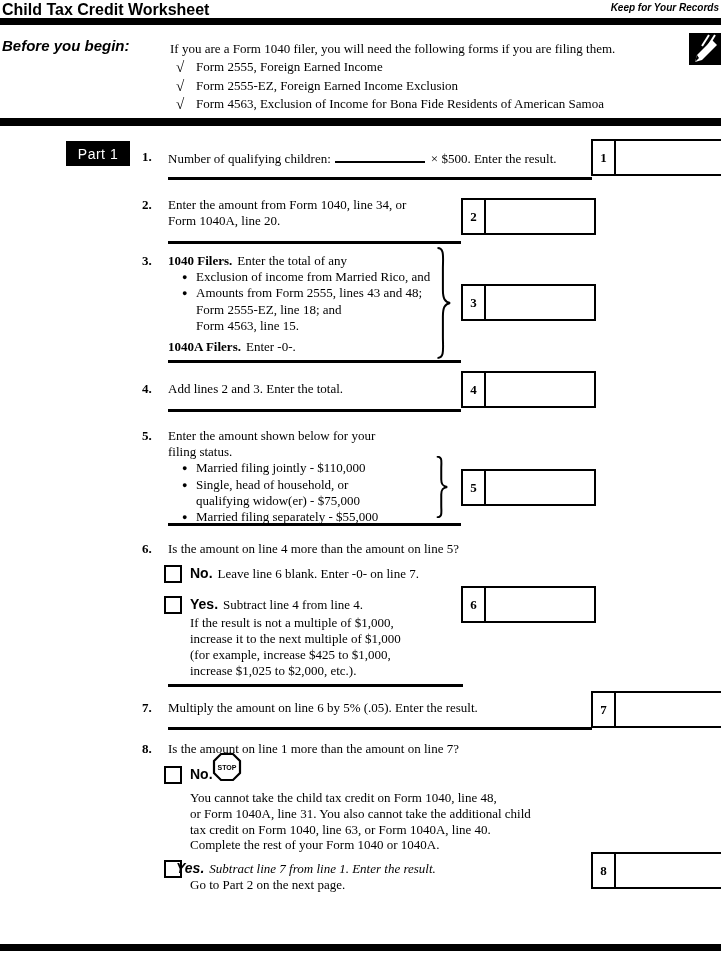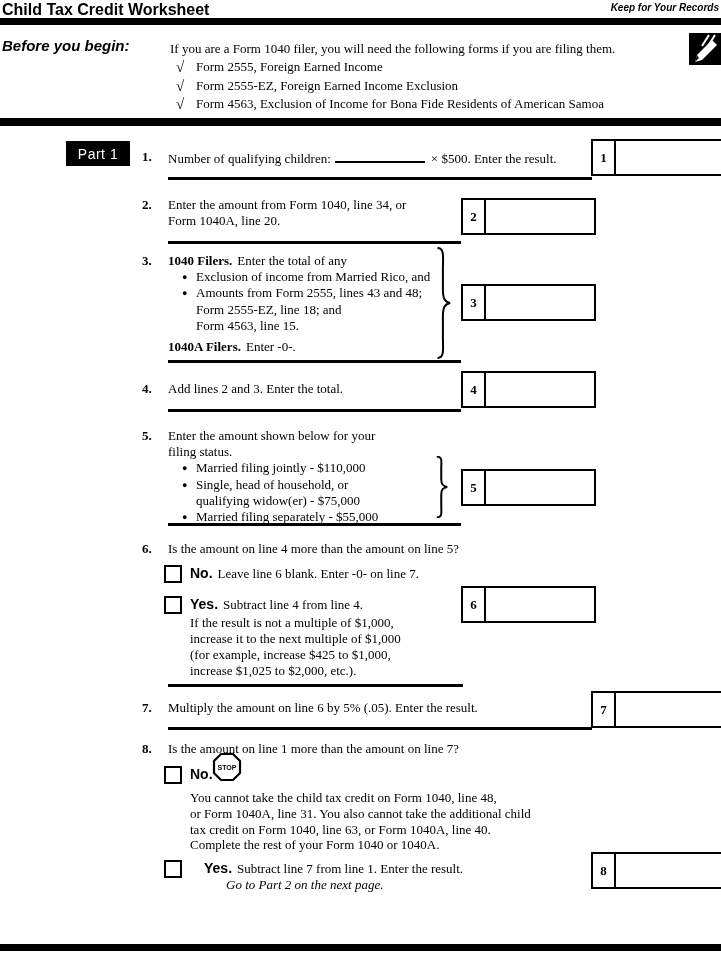--- a/index.html
+++ b/index.html
@@ -1,19 +1,19 @@
 <!DOCTYPE html>
 <html><head>
 <meta charset="utf-8">
 <style>
   html,body{margin:0;padding:0;background:#fff;}
   .page{position:relative;width:721px;height:963px;background:#fff;color:#000;
         font-family:"Liberation Serif",serif;font-size:13px;overflow:hidden;}
   .abs{position:absolute;}
-  .i{font-style:italic;margin-left:36px;}
+  .i{}
   .bar{position:absolute;left:0;width:721px;background:#000;}
   .sep{position:absolute;height:3px;background:#000;}
   .title{font-family:"Liberation Sans",sans-serif;font-weight:bold;font-size:16px;}
   .records{font-family:"Liberation Sans",sans-serif;font-weight:bold;font-style:italic;font-size:10px;}
   .beforelbl{font-family:"Liberation Sans",sans-serif;font-weight:bold;font-style:italic;font-size:15px;}
   .part-badge{position:absolute;left:27px;top:141px;width:64px;height:25px;background:#000;color:#fff;
       font-family:"Liberation Sans",sans-serif;font-weight:normal;font-size:14px;
       display:flex;align-items:center;justify-content:center;letter-spacing:.5px;margin-left:39px;}
   .itemnum{position:absolute;left:142px;font-weight:bold;font-size:13px;}
   .txt{position:absolute;left:168px;line-height:16.2px;}
@@ -209,21 +209,21 @@
       <text x="15" y="17.5" text-anchor="middle" font-family="Liberation Sans, sans-serif" font-size="7" font-weight="bold">STOP</text>
     </svg>
   </div>
   <div class="txt" style="left:190px;top:790px;line-height:15.8px;">
     <div class="ln">You cannot take the child tax credit on Form 1040, line 48,</div>
     <div class="ln">or Form 1040A, line 31. You also cannot take the additional child</div>
     <div class="ln">tax credit on Form 1040, line 63, or Form 1040A, line 40.</div>
     <div class="ln">Complete the rest of your Form 1040 or 1040A.</div>
   </div>
   <div class="checkbox" style="left:164px;top:860px;"></div>
-  <div class="txt ln" style="left:204px;top:860px;">
+  <div class="txt ln" style="left:176px;top:860px;font-style:italic;">
     <span class="opt-label">Yes.</span><span>Subtract line 7 from line 1. Enter the result.</span>
   </div>
   <div class="txt ln i" style="left:190px;top:877px;">Go to Part 2 on the next page.</div>
   <div class="ansbox" style="left:591px;top:852px;width:134px;">
     <div class="numcell">8</div>
     <div class="boxblank"></div>
   </div>
 
   <div class="bar" style="top:944px;height:7px;"></div>
 

